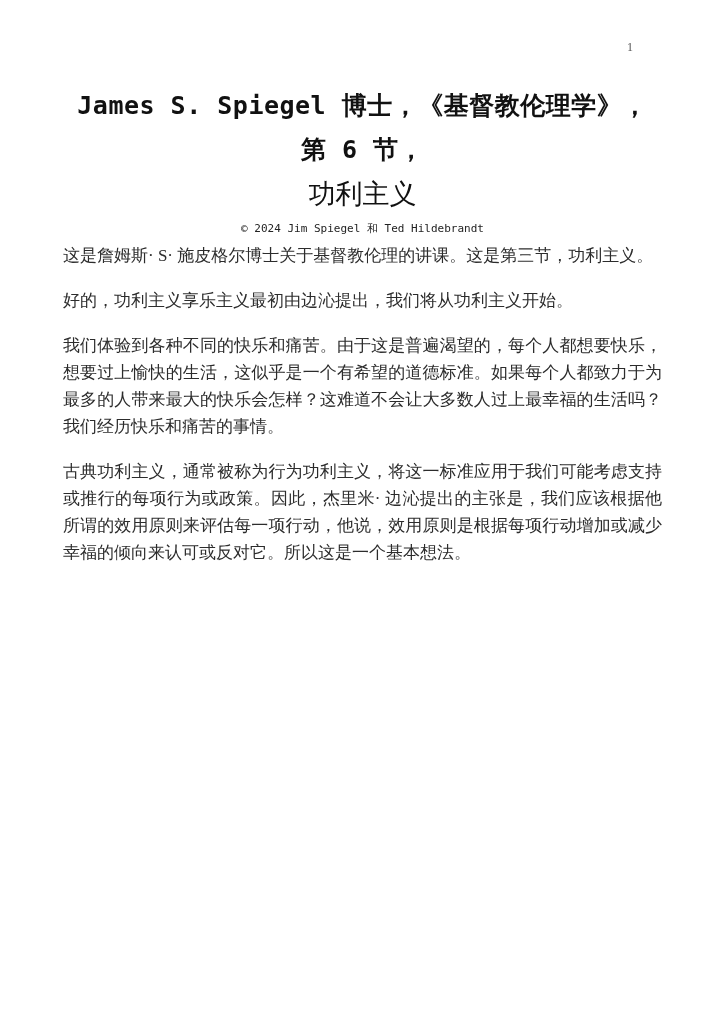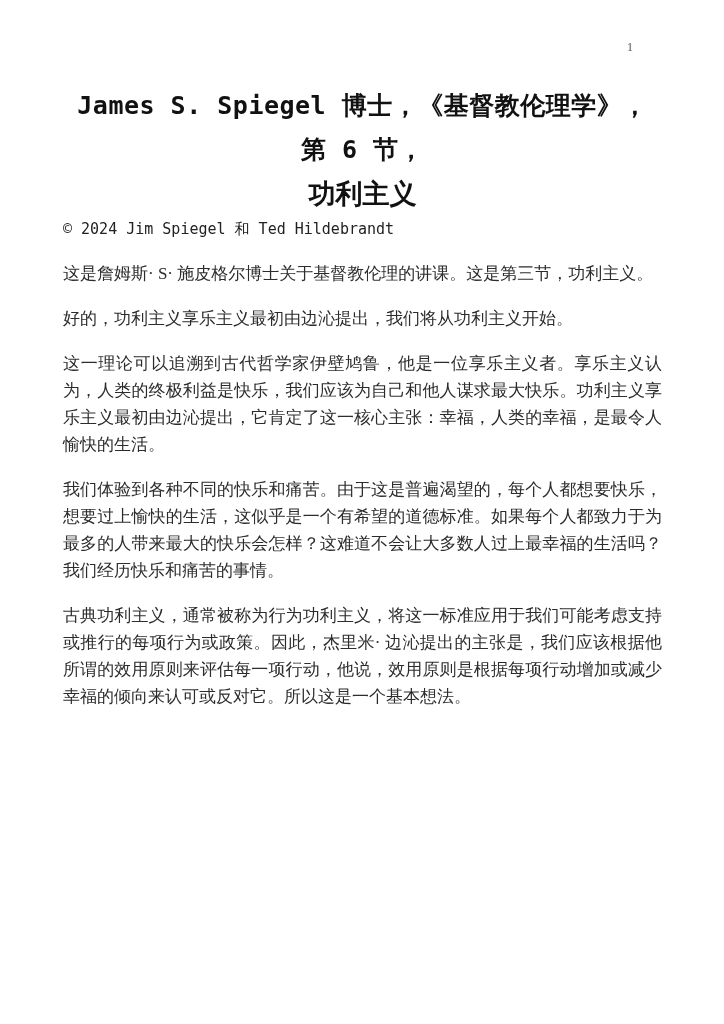--- a/index.html
+++ b/index.html
@@ -39,31 +39,31 @@
     font-size: 25px;
     line-height: 44px;
     font-weight: bold;
     letter-spacing: 0.5px;
   }
   .title-line-sub {
     display: block;
     font-family: "DejaVu Sans", "Liberation Sans", sans-serif;
     font-size: 27px;
     line-height: 44px;
-    font-weight: bold;
+    font-weight: normal;
   }
   .copyright {
+    text-align: center;
     font-family: "DejaVu Sans Mono", "Liberation Mono", monospace;
-    font-size: 15px;
+    font-size: 11px;
     line-height: 26px;
     color: #222222;
     font-weight: normal;
   }
   .body-text {
-    margin-top: 18px;
     font-size: 17px;
     line-height: 27px;
     color: #2c2c2c;
     text-align: justify;
   }
   .body-text p {
     margin: 0 0 18px 0;
   }
 </style>
 </head>
@@ -79,19 +79,18 @@
       <span class="title-line-main">James S. Spiegel 博士，《基督教伦理学》，</span>
       <span class="title-line-main">第 6 节，</span>
       <span class="title-line-sub">功利主义</span>
     </h1>
 
     <div class="copyright">© 2024 Jim Spiegel 和 Ted Hildebrandt</div>
 
     <div class="body-text">
       <p>这是詹姆斯· S· 施皮格尔博士关于基督教伦理的讲课。这是第三节，功利主义。</p>
       <p>好的，功利主义享乐主义最初由边沁提出，我们将从功利主义开始。</p>
-      <p>这一理论可以追溯到古代哲学家伊壁鸠鲁，他是一位享乐主义者。享乐主义认为，人类的终极利益是快乐，我们应该为自己和他人谋求最大快乐。功利主义享乐主义最初由边沁提出，它肯定了这一核心主张：幸福，人类的幸福，是最令人愉快的生活。</p>
       <p>我们体验到各种不同的快乐和痛苦。由于这是普遍渴望的，每个人都想要快乐，想要过上愉快的生活，这似乎是一个有希望的道德标准。如果每个人都致力于为最多的人带来最大的快乐会怎样？这难道不会让大多数人过上最幸福的生活吗？我们经历快乐和痛苦的事情。</p>
       <p>古典功利主义，通常被称为行为功利主义，将这一标准应用于我们可能考虑支持或推行的每项行为或政策。因此，杰里米· 边沁提出的主张是，我们应该根据他所谓的效用原则来评估每一项行动，他说，效用原则是根据每项行动增加或减少幸福的倾向来认可或反对它。所以这是一个基本想法。</p>
     </div>
 
   </div>
 </div>
 
 </body></html>

